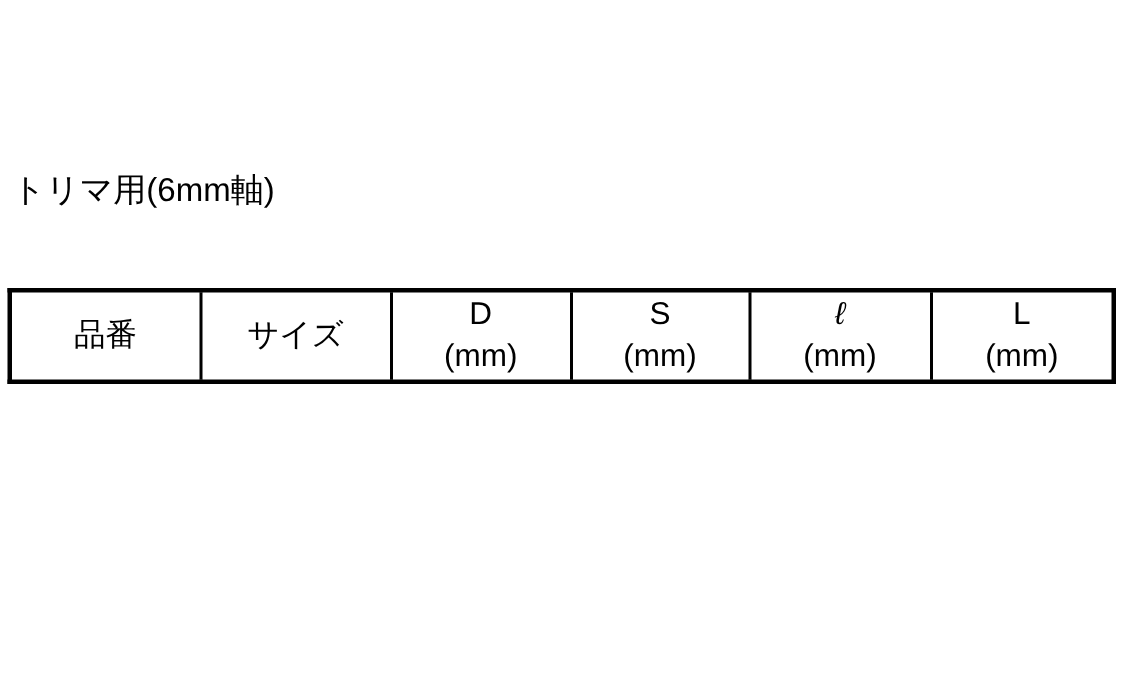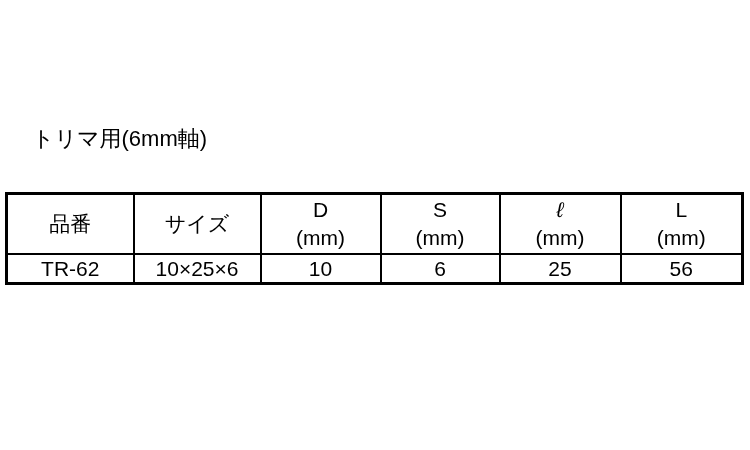--- a/index.html
+++ b/index.html
@@ -11,22 +11,21 @@
     height: 450px;
     background: #ffffff;
     color: #000000;
     font-family: "Liberation Sans", "DejaVu Sans", sans-serif;
     position: relative;
     overflow: hidden;
   }
   .notes {
     position: absolute;
     left: 8px;
-    top: 123px;
-    margin-left: 24px;
+    top: 111px;
   }
   .note-line {
     font-size: 22px;
     line-height: 32px;
     white-space: nowrap;
   }
   table.spec-table {
     position: absolute;
     left: 5px;
     top: 192px;
@@ -102,22 +101,14 @@
         <span class="hdr-sym">ℓ</span>
         <span class="hdr-unit">(mm)</span>
       </th>
       <th>
         <span class="hdr-sym">L</span>
         <span class="hdr-unit">(mm)</span>
       </th>
     </tr>
   </thead>
   <tbody>
-    <tr>
-      <td>TR-62</td>
-      <td>10×25×6</td>
-      <td>10</td>
-      <td>6</td>
-      <td>25</td>
-      <td>56</td>
-    </tr>
   </tbody>
 </table>
 
 </body></html>

